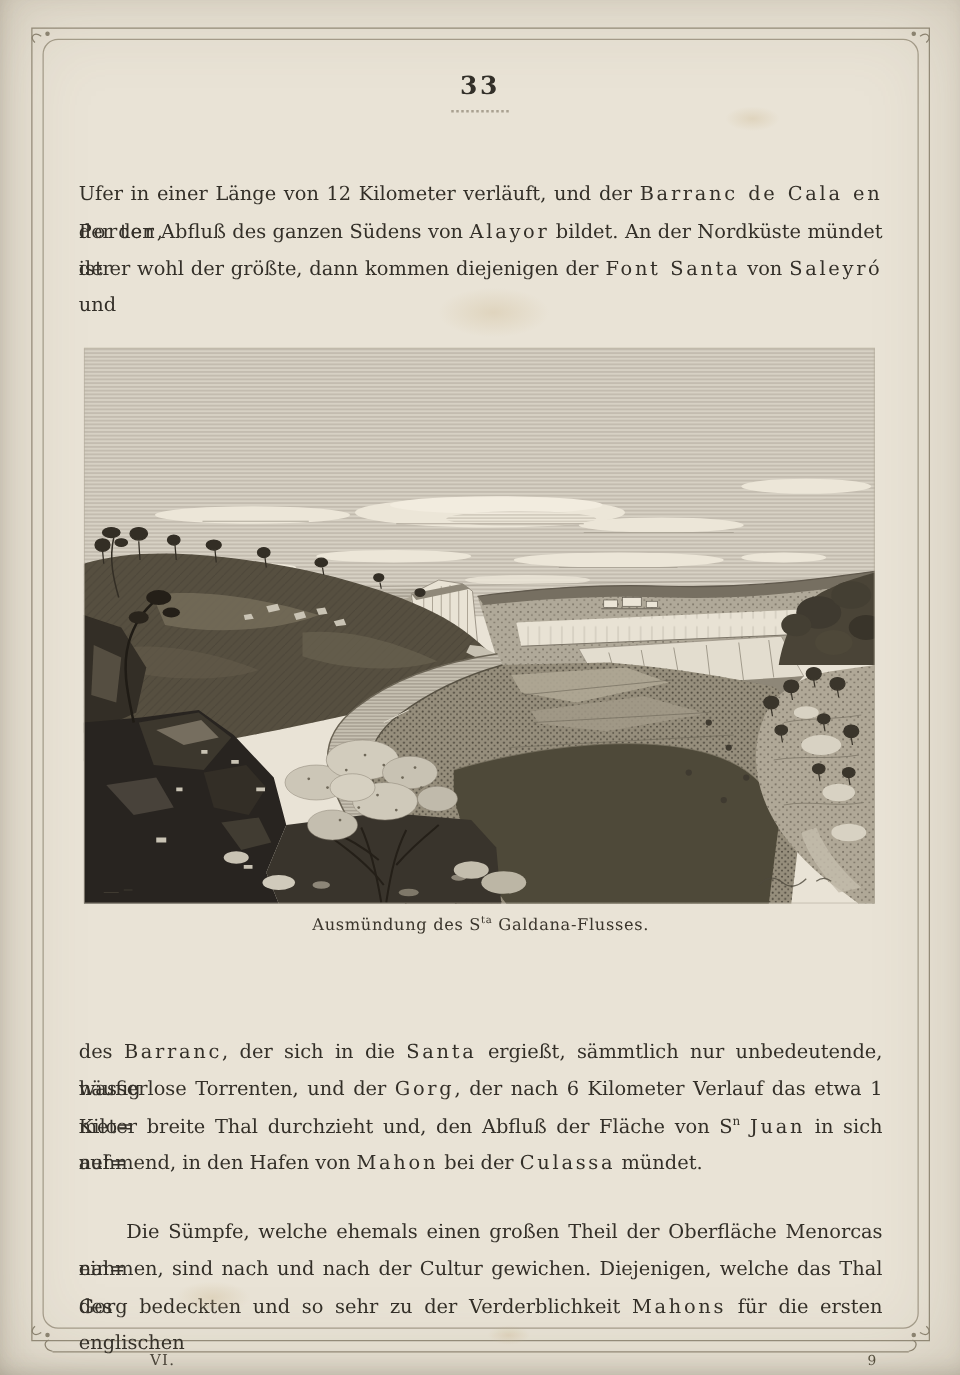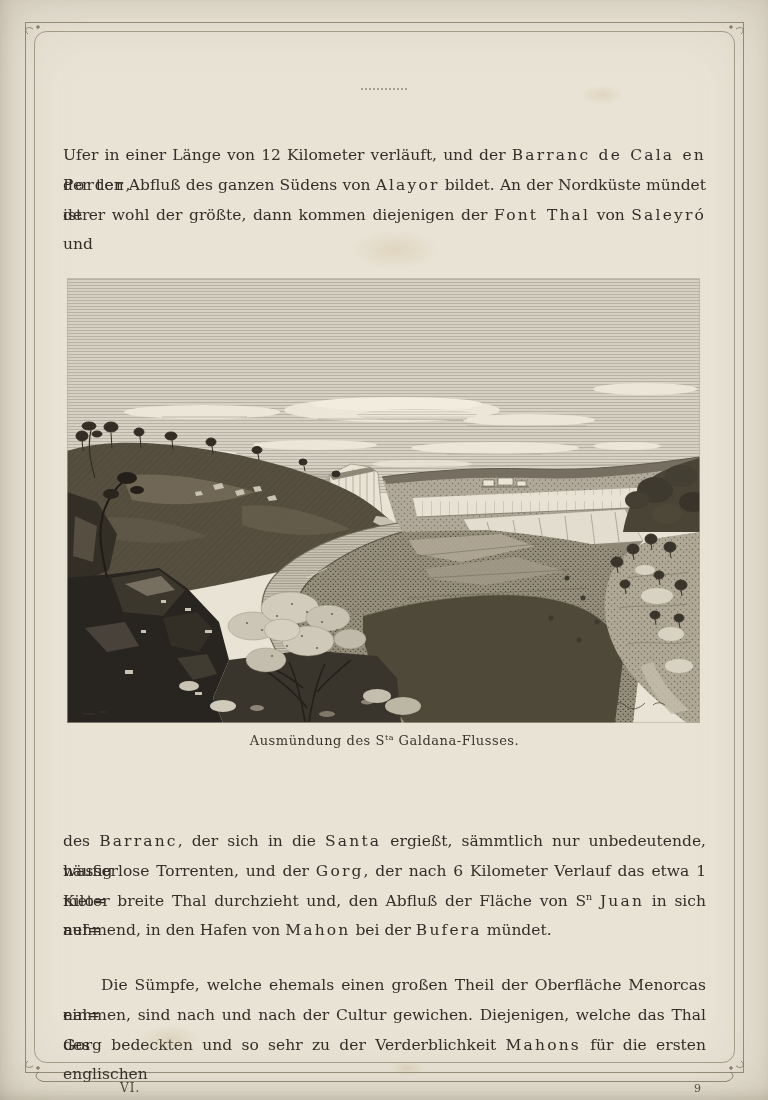--- a/index.html
+++ b/index.html
@@ -50,26 +50,27 @@
         <circle cx="731" cy="27" r="1.3" fill="#8d8573"></circle>
       <path d="M33,1066 c-6,4 -10,-1 -5,-5"></path>
         <circle cx="38" cy="1068" r="1.3" fill="#8d8573"></circle>
       <path d="M736,1066 c6,4 10,-1 5,-5"></path>
         <circle cx="731" cy="1068" r="1.3" fill="#8d8573"></circle>
       <path d="M42,1081 c-6,-1 -8,-7 -3,-9"></path>
       <path d="M727,1081 c6,-1 8,-7 3,-9"></path>
     </g>
   </svg>
 
+  <div class="pagenum">33</div>
   <div class="pagenum-rule"></div>
 
   <div class="para p1">
       <div class="tline">Ufer in einer Länge von 12 Kilometer verläuft, und der <span class="sp">Barranc de Cala en Porter</span>,</div>
       <div class="tline">der den Abfluß des ganzen Südens von <span class="sp">Alayor</span> bildet.  An der Nordküste mündet der</div>
-      <div class="tline">ist er wohl der größte, dann kommen diejenigen der <span class="sp">Font Thal</span> von <span class="sp">Saleyró</span> und</div>
+      <div class="tline">ist er wohl der größte, dann kommen diejenigen der <span class="sp">Font Santa</span> von <span class="sp">Saleyró</span> und</div>
     </div>
 
   <figure class="illustration">
     <svg width="633" height="445" viewBox="0 0 633 445">
       <defs>
         <pattern id="hl" width="4" height="3" patternUnits="userSpaceOnUse">
           <line x1="0" y1="1.5" x2="4" y2="1.5" stroke="#a9a296" stroke-width="0.9"></line>
         </pattern>
         <pattern id="hl2" width="4" height="2.6" patternUnits="userSpaceOnUse">
           <line x1="0" y1="1.3" x2="4" y2="1.3" stroke="#8f887b" stroke-width="0.8"></line>
@@ -322,21 +323,21 @@
       <rect x="0.5" y="0.5" width="632" height="444" fill="none" stroke="#b4ad9d" stroke-width="1" opacity="0.6"></rect>
     </svg>
   </figure>
 
   <div class="caption">Ausmündung des S<sup>ta</sup> Galdana-Flusses.</div>
 
   <div class="para p2">
       <div class="tline">des <span class="sp">Barranc</span>, der sich in die <span class="sp">Santa</span> ergießt, sämmtlich nur unbedeutende, häufig</div>
       <div class="tline">wasserlose Torrenten, und der <span class="sp">Gorg</span>, der nach 6 Kilometer Verlauf das etwa 1 Kilo=</div>
       <div class="tline">meter breite Thal durchzieht und, den Abfluß der Fläche von S<sup>n</sup> <span class="sp">Juan</span> in sich auf=</div>
-      <div class="tline noj">nehmend, in den Hafen von <span class="sp">Mahon</span> bei der <span class="sp">Bufera</span> mündet.</div>
+      <div class="tline noj">nehmend, in den Hafen von <span class="sp">Mahon</span> bei der <span class="sp">Culassa</span> mündet.</div>
     </div>
   <div class="para p3">
       <div class="tline ind">Die Sümpfe, welche ehemals einen großen Theil der Oberfläche Menorcas ein=</div>
       <div class="tline">nahmen, sind nach und nach der Cultur gewichen.  Diejenigen, welche das Thal des</div>
       <div class="tline">Gorg bedeckten und so sehr zu der Verderblichkeit <span class="sp">Mahons</span> für die ersten englischen</div>
     </div>
 
   <div class="sig-left">VI.</div>
   <div class="sig-right">9</div>
 

